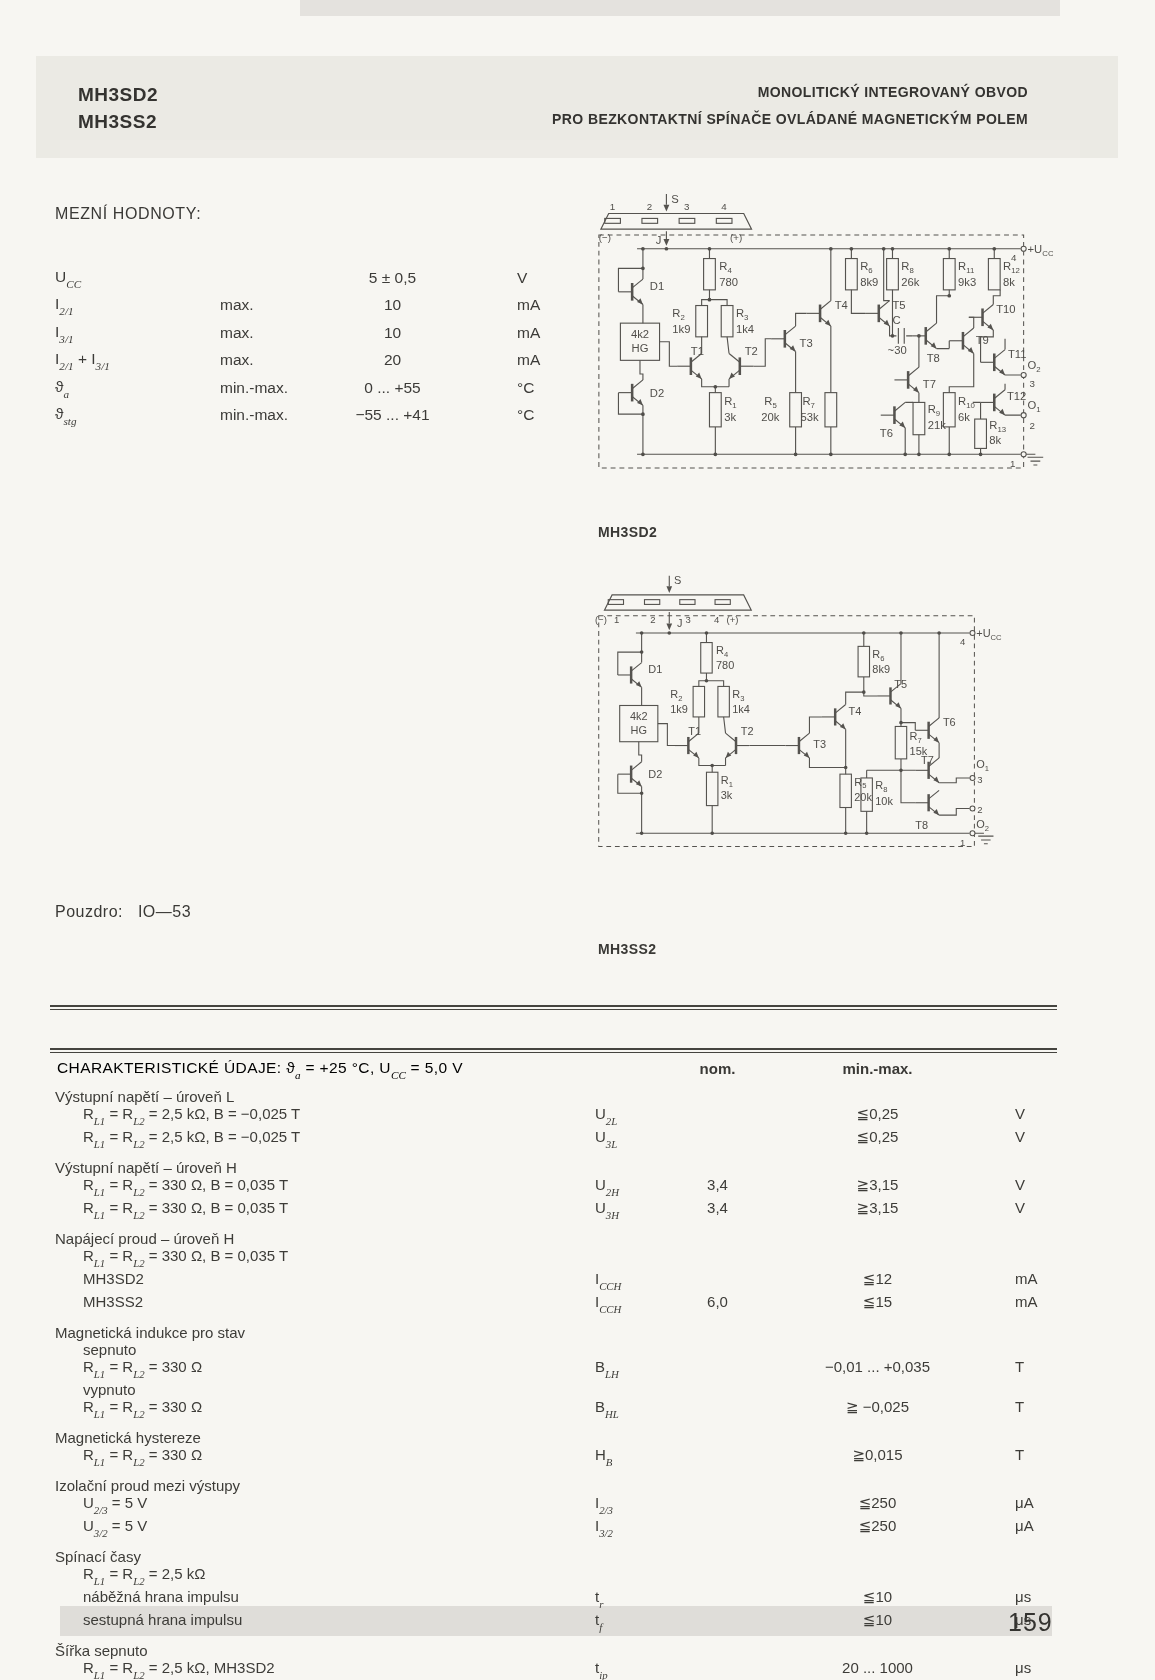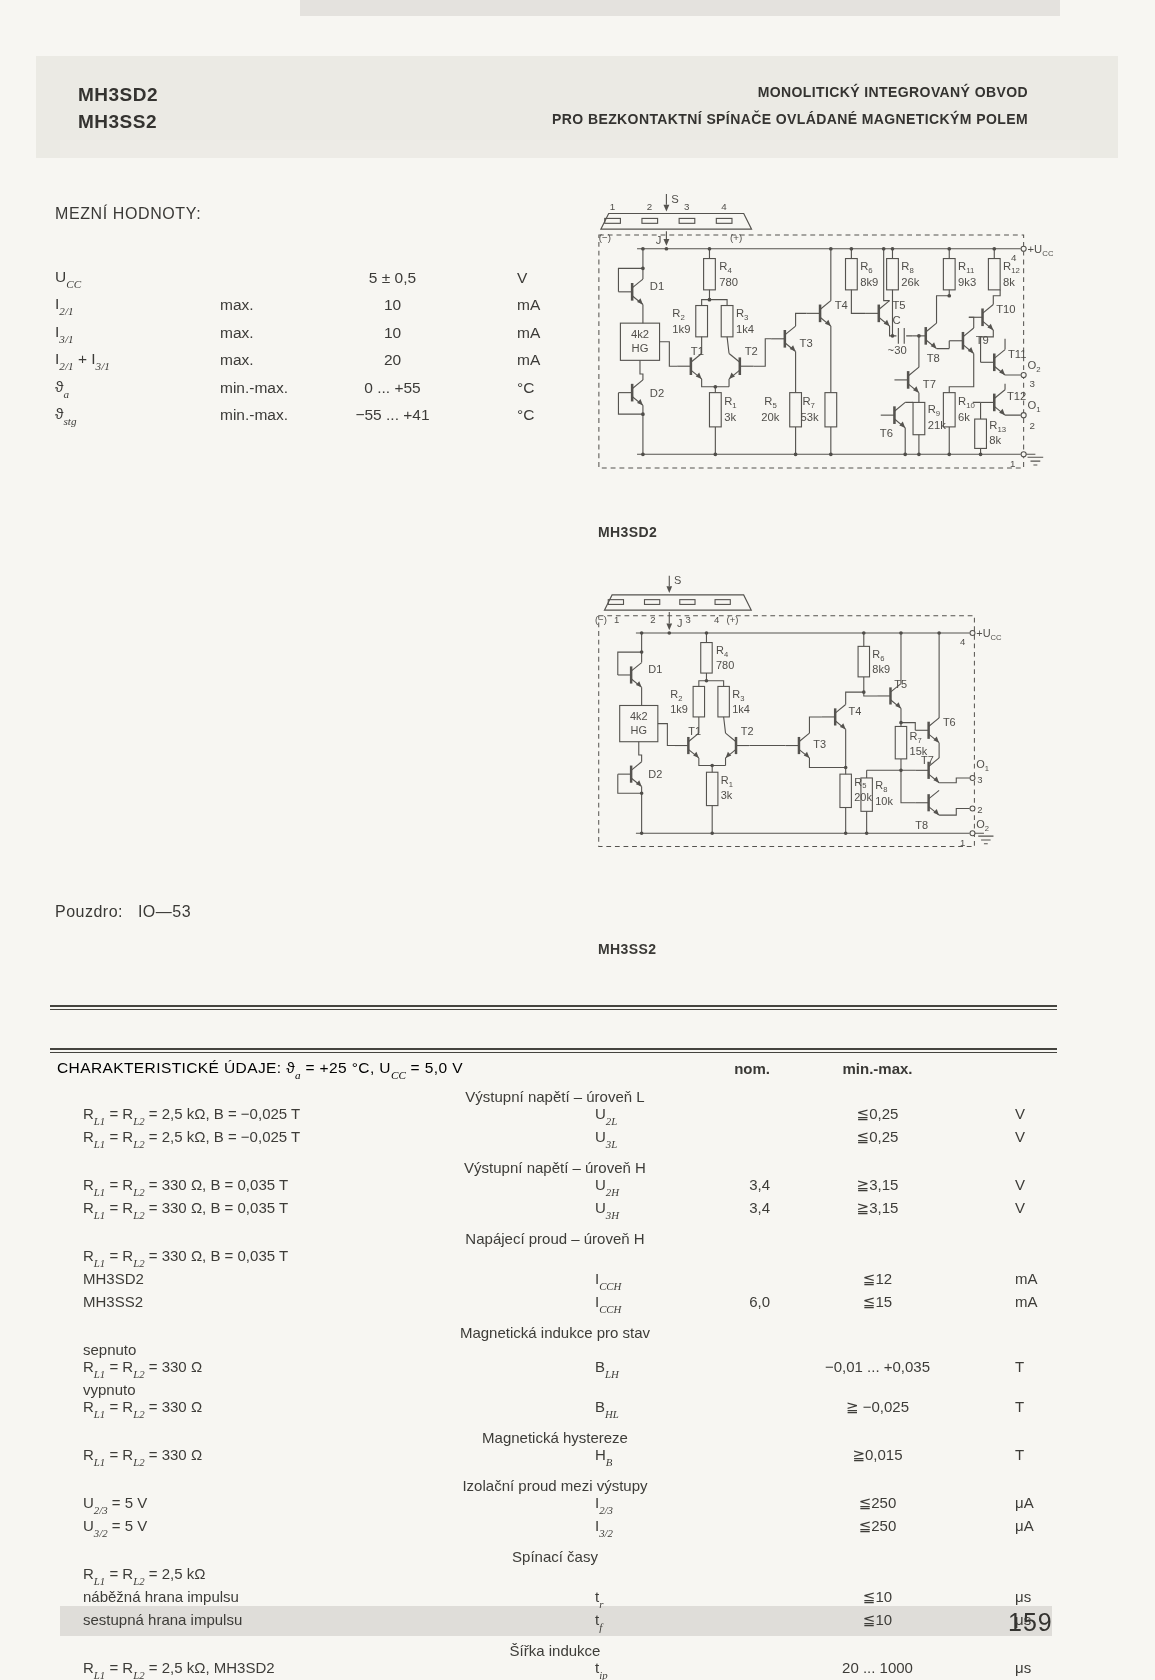--- a/index.html
+++ b/index.html
@@ -33,24 +33,24 @@
   .schem .dots{stroke:#504e4a;stroke-width:3.8;stroke-linecap:round;}
   .schem .dash{stroke-dasharray:5 4;stroke-width:1.05;}
   .schem .term{fill:#f7f6f2;stroke:currentColor;stroke-width:1.1;}
   .caption{font-size:14px;font-weight:bold;color:#3a3936;letter-spacing:.4px;}
   .pouzdro{left:55px;top:903px;font-size:16px;color:#3a3936;letter-spacing:.5px;}
   
   .rule{position:absolute;left:50px;width:1007px;height:5px;border-top:2.4px solid #45443f;border-bottom:1.3px solid #45443f;}
   .ch-title{left:57px;top:1018px;font-size:15.5px;letter-spacing:.4px;color:#000000;margin-top:41px;}
   .ch-head{position:absolute;left:55px;top:1060px;width:1000px;display:grid;
            grid-template-columns:540px 70px 105px 215px 1fr;font-size:15px;font-weight:bold;color:#3a3936;}
-  .ch-head .hn,.ch-body .c-nom{text-align:right;}
+  .ch-head .hn,.ch-body .c-nom{text-align:center;}
   .ch-head .hm,.ch-body .c-mm{text-align:center;}
   .ch-body{position:absolute;left:55px;top:1088px;width:1000px;font-size:15px;color:#3d3c38;}
-  .cgroup{line-height:17px;margin-top:8px;text-align:center;}
+  .cgroup{line-height:17px;margin-top:8px;}
   .cgroup.first{margin-top:0;}
   .crow{display:grid;grid-template-columns:540px 70px 105px 215px 1fr;line-height:17px;}
   .ind{padding-left:28px;}
   .c-unit{padding-left:30px;}
   .pageno{left:1008px;top:1608px;font-size:25px;color:#343330;letter-spacing:1px;}
 </style>
 </head>
 <body>
 
 <div class="page">
@@ -522,21 +522,21 @@
       <div class="c-unit">μs</div>
     </div>
     <div class="crow">
       <div class="c-cond ind">sestupná hrana impulsu</div>
       <div class="c-sym">t<sub>f</sub></div>
       <div class="c-nom"></div>
       <div class="c-mm">≦10</div>
       <div class="c-unit">μs</div>
     </div>
 
-    <div class="cgroup">Šířka indukce</div>
+    <div class="cgroup">Šířka sepnuto</div>
     <div class="crow">
       <div class="c-cond ind">R<sub>L1</sub> = R<sub>L2</sub> = 2,5 kΩ, MH3SD2</div>
       <div class="c-sym">t<sub>ip</sub></div>
       <div class="c-nom"></div>
       <div class="c-mm">20 ... 1000</div>
       <div class="c-unit">μs</div>
     </div>
   </div>
 
   <div class="txt pageno">159</div>

